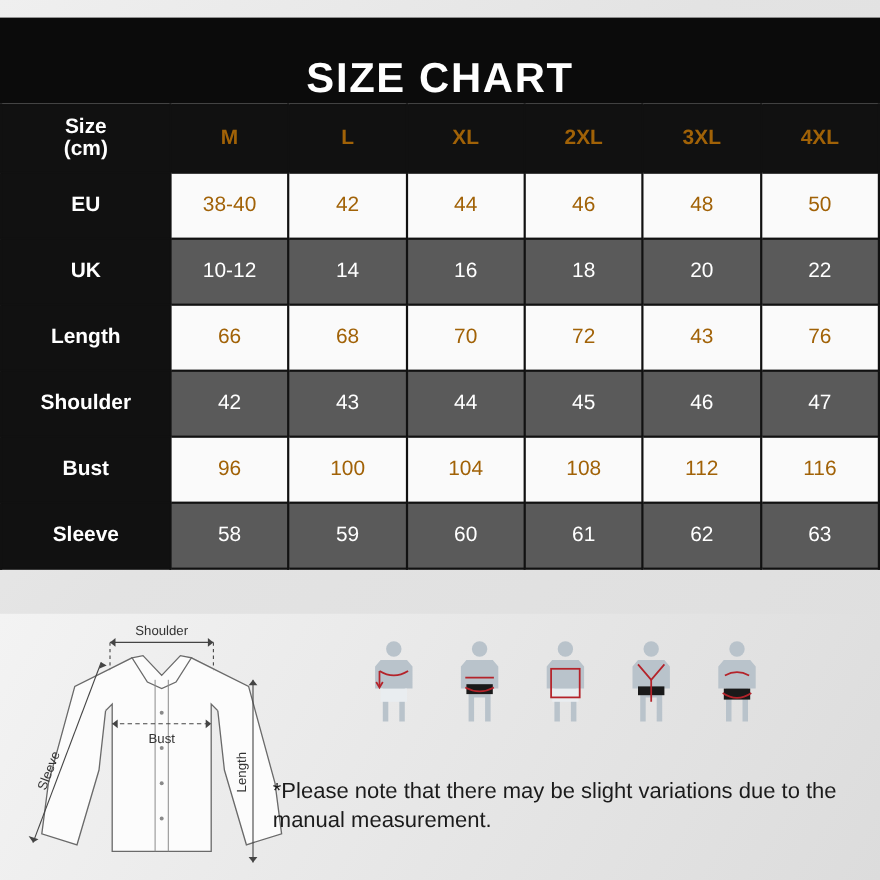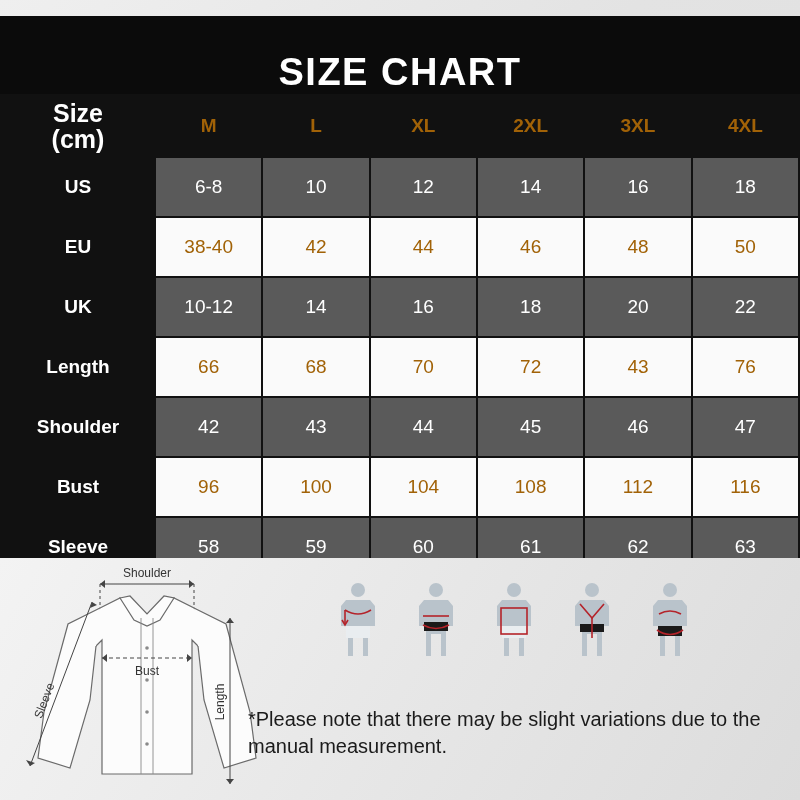--- a/index.html
+++ b/index.html
@@ -62,21 +62,21 @@
   }
   
   .rowhead {
     background: #111111;
     color: #ffffff !important;
     font-weight: bold;
     font-size: 20px;
     width: 152px;
   }
   .rowhead.small {
-    font-size: 25px;
+    font-size: 19px;
     line-height: 1.05;
   }
   
   .colhead {
     background: #111111;
     color: #ffffff !important;
     font-weight: bold;
     font-size: 23px;
     height: 62px;
   }
@@ -150,29 +150,20 @@
           <th>M</th>
           <th>L</th>
           <th>XL</th>
           <th>2XL</th>
           <th>3XL</th>
           <th>4XL</th>
         </tr>
       </thead>
       <tbody>
         <tr>
-          <td class="rowhead">US</td>
-          <td class="cell-dark">6-8</td>
-          <td class="cell-dark">10</td>
-          <td class="cell-dark">12</td>
-          <td class="cell-dark">14</td>
-          <td class="cell-dark">16</td>
-          <td class="cell-dark">18</td>
-        </tr>
-        <tr>
           <td class="rowhead">EU</td>
           <td class="cell-light">38-40</td>
           <td class="cell-light">42</td>
           <td class="cell-light">44</td>
           <td class="cell-light">46</td>
           <td class="cell-light">48</td>
           <td class="cell-light">50</td>
         </tr>
         <tr>
           <td class="rowhead">UK</td>

